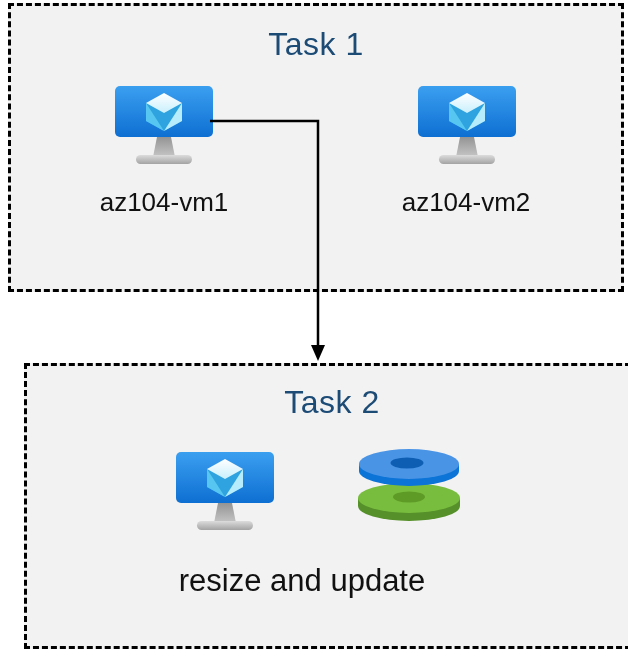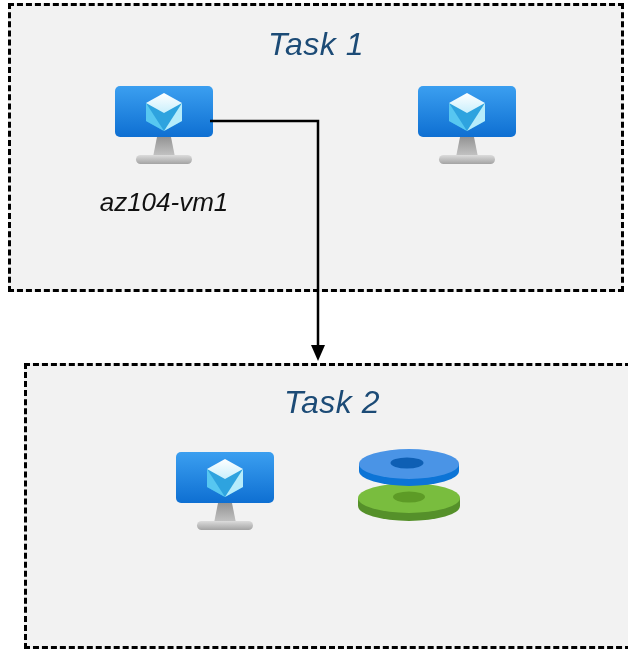--- a/index.html
+++ b/index.html
@@ -14,21 +14,20 @@
   body{
     background:var(--page-background);
     font-family:"Liberation Sans", sans-serif;
   }
   .canvas{
     position:relative;
     width:628px;
     height:654px;
     background:var(--page-background);
     overflow:hidden;
-    font-style:italic;
   }
   .task-box{
     position:absolute;
     background:var(--box-background);
     border:3px dashed var(--box-border);
   }
   #task1-box{left:8px;top:3px;width:616px;height:289px;}
   #task2-box{left:24px;top:363px;width:616px;height:286px;}
   .task-title{
     position:absolute;
@@ -120,20 +119,21 @@
     <div class="vm-label" id="vm1-label">
       <div>az104-vm1</div>
     </div>
 
     <div class="icon-wrap" id="vm2-icon">
       <svg class="vm-icon-svg" viewBox="0 0 100 80">
           <use href="#vm-icon-symbol"></use>
         </svg>
     </div>
     <div class="vm-label" id="vm2-label">
+      <div>az104-vm2</div>
     </div>
   </div>
 
   <div class="task-box" id="task2-box">
     <div class="task-title" id="task2-title">Task 2</div>
 
     <div class="icon-wrap" id="t2-vm-icon">
       <svg class="vm-icon-svg" viewBox="0 0 100 80">
           <use href="#vm-icon-symbol"></use>
         </svg>
@@ -147,20 +147,21 @@
         <ellipse cx="52" cy="50" rx="51" ry="15" fill="#79bd3e"></ellipse>
         <ellipse cx="52" cy="49" rx="16" ry="5.5" fill="#5d9b26"></ellipse>
 
         <ellipse cx="52" cy="23" rx="50" ry="15" fill="#0c74d6"></ellipse>
         <rect x="2" y="16" width="100" height="7" fill="#0c74d6"></rect>
         <ellipse cx="52" cy="16" rx="50" ry="15" fill="#4a94e6"></ellipse>
         <ellipse cx="50" cy="15" rx="16.5" ry="5.5" fill="#0e5fb4"></ellipse>
       </svg>
     </div>
 
+    <div id="task2-caption">resize and update</div>
   </div>
 
   <svg id="connector-overlay" viewBox="0 0 628 654">
     <path d="M210 121 H318 V346" fill="none" stroke="var(--arrow)" stroke-width="2.5"></path>
     <polygon points="311,345 325,345 318,361" fill="var(--arrow)"></polygon>
   </svg>
 
 </div>
 
 </body></html>

